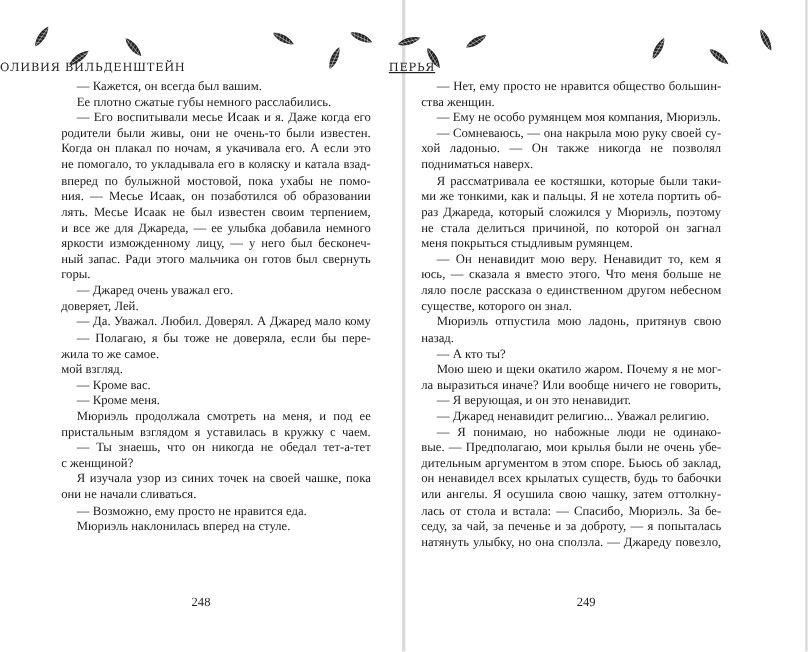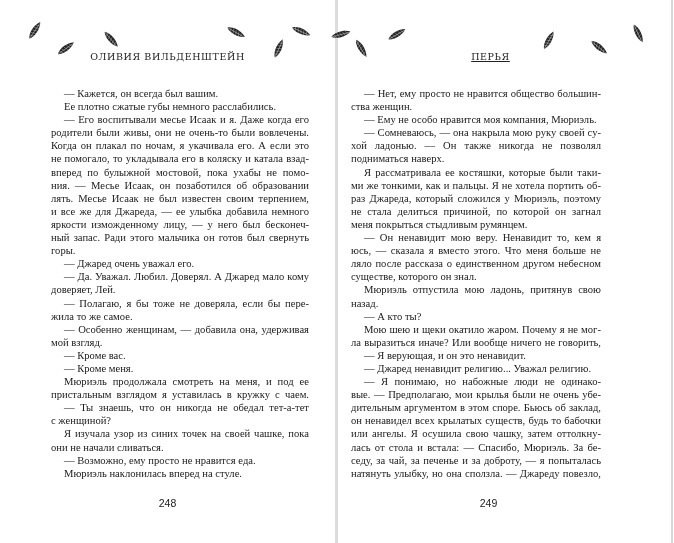--- a/index.html
+++ b/index.html
@@ -3,33 +3,33 @@
   <meta charset="utf-8">
   <style>
     html, body { margin: 0; padding: 0; background: #ffffff; }
     body { width: 674px; height: 543px; position: relative; overflow: hidden; }
     .spread { position: absolute; left: 0; top: 0; width: 674px; height: 543px; background: #fff; }
     .page { position: absolute; top: 0; height: 543px; background: #fff; }
     .page.left { left: 0; width: 335px; }
     .page.right { left: 338px; width: 333px; }
     .gutter { position: absolute; left: 335px; top: 0; width: 3px; height: 543px; background: #dcdcdc; }
     .right-edge { position: absolute; left: 671px; top: 0; width: 2px; height: 543px; background: #d8d8d8; }
-    .header { position: absolute; top: 51px; left: 0; width: 100%; text-align: center;
+    .header { position: absolute; top: 51px; left: 0; width: 100%; 
       font-family: "DejaVu Serif", serif; font-size: 9.5px; letter-spacing: 0.6px; color: #222; }
     .feather { position: absolute; width: 22px; height: 9px; }
     .feather svg { width: 100%; height: 100%; display: block; }
-    .text { position: absolute; top: 87px; font-family: "Liberation Serif", serif; font-size: 10.6px;
+    .text { position: absolute; top: 66px; font-family: "Liberation Serif", serif; font-size: 10.6px;
       line-height: 13.1px; color: #1a1a1a; text-align: justify; }
     .page.left .text { left: 51px; width: 258px; }
     .page.right .text { left: 13px; width: 250px; }
     .line { display: block; white-space: nowrap; height: 13.1px; }
     .line.indent { padding-left: 13px; }
     .line.just { text-align-last: justify; white-space: normal; overflow: hidden; }
     .pagenum { position: absolute; top: 497px; width: 100%; text-align: center;
-      font-family: Liberation Sans, sans-serif; font-size: 10.5px; color: #222; }
+      font-family: Liberation Serif, serif; font-size: 10.5px; color: #222; }
   </style>
 </head>
 <body>
 
 <div class="spread">
 
   <div class="page left">
     <div class="feather" style="left:24px;top:26px;transform:rotate(-55deg);">
         <svg viewBox="0 0 44 18">
           <path d="M2 9 C12 1 30 1 42 8 C30 16 12 16 2 9 Z" fill="#222"></path>
@@ -72,36 +72,35 @@
           <path d="M8 5 L12 13 M14 4 L18 14 M20 4 L24 14 M26 4 L30 14 M32 5 L35 12" stroke="#fff" stroke-width="0.6"></path>
         </svg>
       </div>
 
     <div class="header" style="left:0;">ОЛИВИЯ ВИЛЬДЕНШТЕЙН</div>
 
     <div class="text" id="left-text">
         <span class="line indent">— Кажется, он всегда был вашим.</span>
         <span class="line indent">Ее плотно сжатые губы немного расслабились.</span>
         <span class="line indent just">— Его воспитывали месье Исаак и я. Даже когда его</span>
-        <span class="line just">родители были живы, они не очень-то были вовлечены.</span>
+        <span class="line just">родители были живы, они не очень-то были известен.</span>
         <span class="line just">Когда он плакал по ночам, я укачивала его. А если это</span>
         <span class="line just">не помогало, то укладывала его в коляску и катала взад-</span>
         <span class="line just">вперед по булыжной мостовой, пока ухабы не помо-</span>
         <span class="line just">ния. — Месье Исаак, он позаботился об образовании</span>
         <span class="line just">лять. Месье Исаак не был известен своим терпением,</span>
         <span class="line just">и все же для Джареда, — ее улыбка добавила немного</span>
         <span class="line just">яркости изможденному лицу, — у него был бесконеч-</span>
         <span class="line just">ный запас. Ради этого мальчика он готов был свернуть</span>
         <span class="line">горы.</span>
         <span class="line indent">— Джаред очень уважал его.</span>
+        <span class="line">доверяет, Лей.</span>
         <span class="line indent just">— Да. Уважал. Любил. Доверял. А Джаред мало кому</span>
-        <span class="line">доверяет, Лей.</span>
         <span class="line indent just">— Полагаю, я бы тоже не доверяла, если бы пере-</span>
         <span class="line">жила то же самое.</span>
-        <span class="line indent just">— Особенно женщинам, — добавила она, удерживая</span>
         <span class="line">мой взгляд.</span>
         <span class="line indent">— Кроме вас.</span>
         <span class="line indent">— Кроме меня.</span>
         <span class="line indent just">Мюриэль продолжала смотреть на меня, и под ее</span>
         <span class="line just">пристальным взглядом я уставилась в кружку с чаем.</span>
         <span class="line indent just">— Ты знаешь, что он никогда не обедал тет-а-тет</span>
         <span class="line">с женщиной?</span>
         <span class="line indent just">Я изучала узор из синих точек на своей чашке, пока</span>
         <span class="line">они не начали сливаться.</span>
         <span class="line indent">— Возможно, ему просто не нравится еда.</span>
@@ -155,21 +154,21 @@
           <path d="M0 9 L44 9" stroke="#fff" stroke-width="0.8"></path>
           <path d="M8 5 L12 13 M14 4 L18 14 M20 4 L24 14 M26 4 L30 14 M32 5 L35 12" stroke="#fff" stroke-width="0.6"></path>
         </svg>
       </div>
 
     <div class="header" style="left:-14px;text-decoration:underline;">ПЕРЬЯ</div>
 
     <div class="text" id="right-text">
         <span class="line indent just">— Нет, ему просто не нравится общество большин-</span>
         <span class="line">ства женщин.</span>
-        <span class="line indent">— Ему не особо нравится моя компания, Мюриэль.</span>
+        <span class="line indent">— Ему не особо румянцем моя компания, Мюриэль.</span>
         <span class="line indent just">— Сомневаюсь, — она накрыла мою руку своей су-</span>
         <span class="line just">хой ладонью. — Он также никогда не позволял женщине</span>
         <span class="line">подниматься наверх.</span>
         <span class="line indent just">Я рассматривала ее костяшки, которые были таки-</span>
         <span class="line just">ми же тонкими, как и пальцы. Я не хотела портить об-</span>
         <span class="line just">раз Джареда, который сложился у Мюриэль, поэтому</span>
         <span class="line just">не стала делиться причиной, по которой он загнал меня</span>
         <span class="line">меня покрыться стыдливым румянцем.</span>
         <span class="line indent just">— Он ненавидит мою веру. Ненавидит то, кем я явля-</span>
         <span class="line just">юсь, — сказала я вместо этого. Что меня больше не удив-</span>

